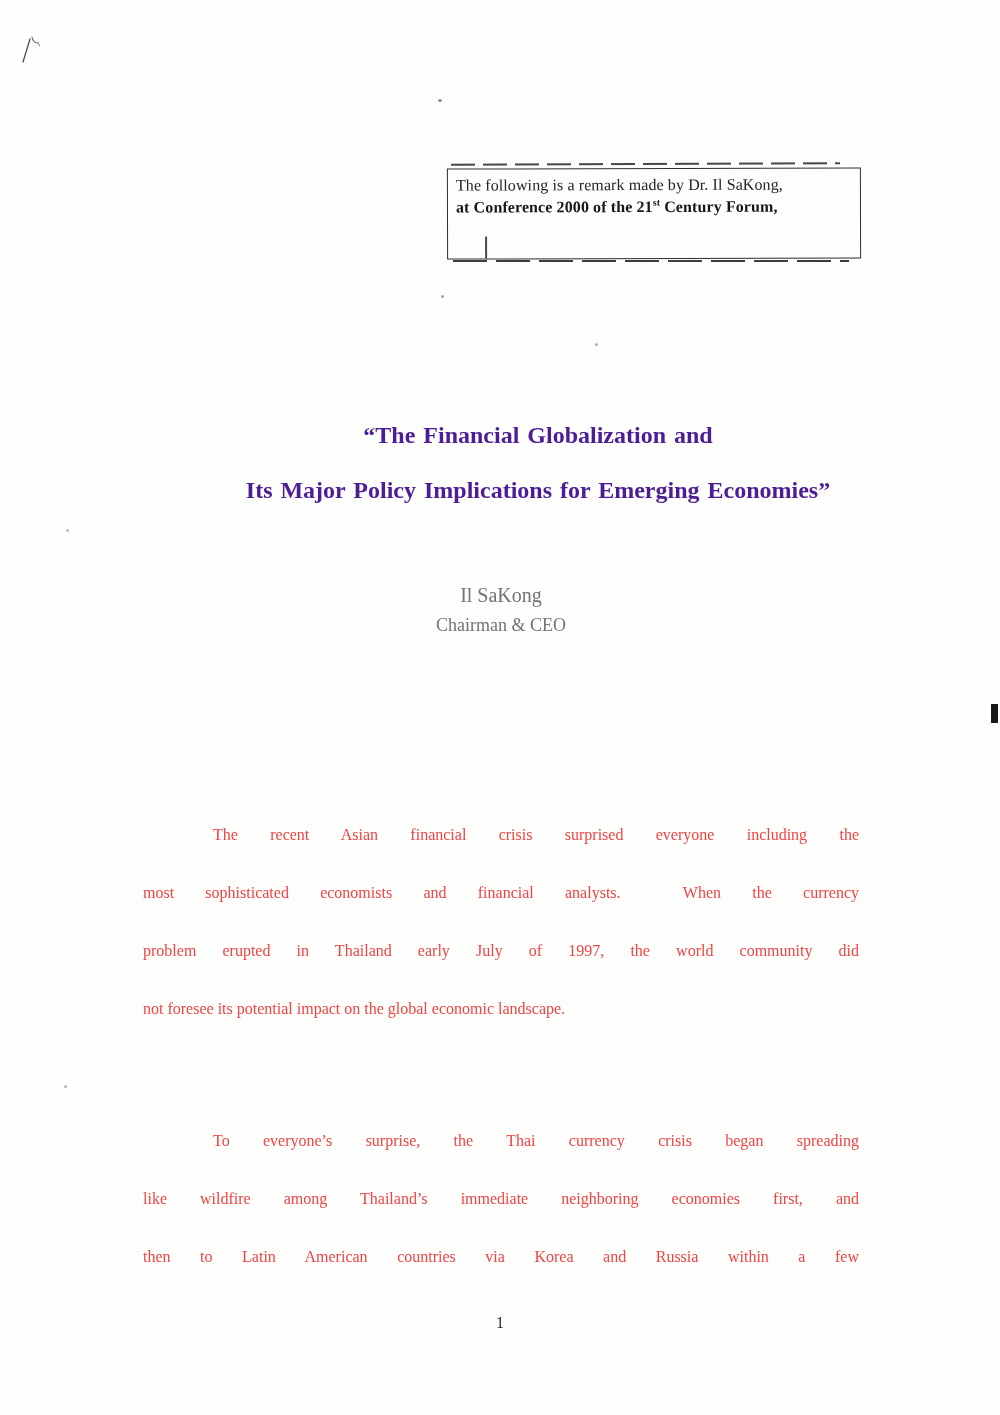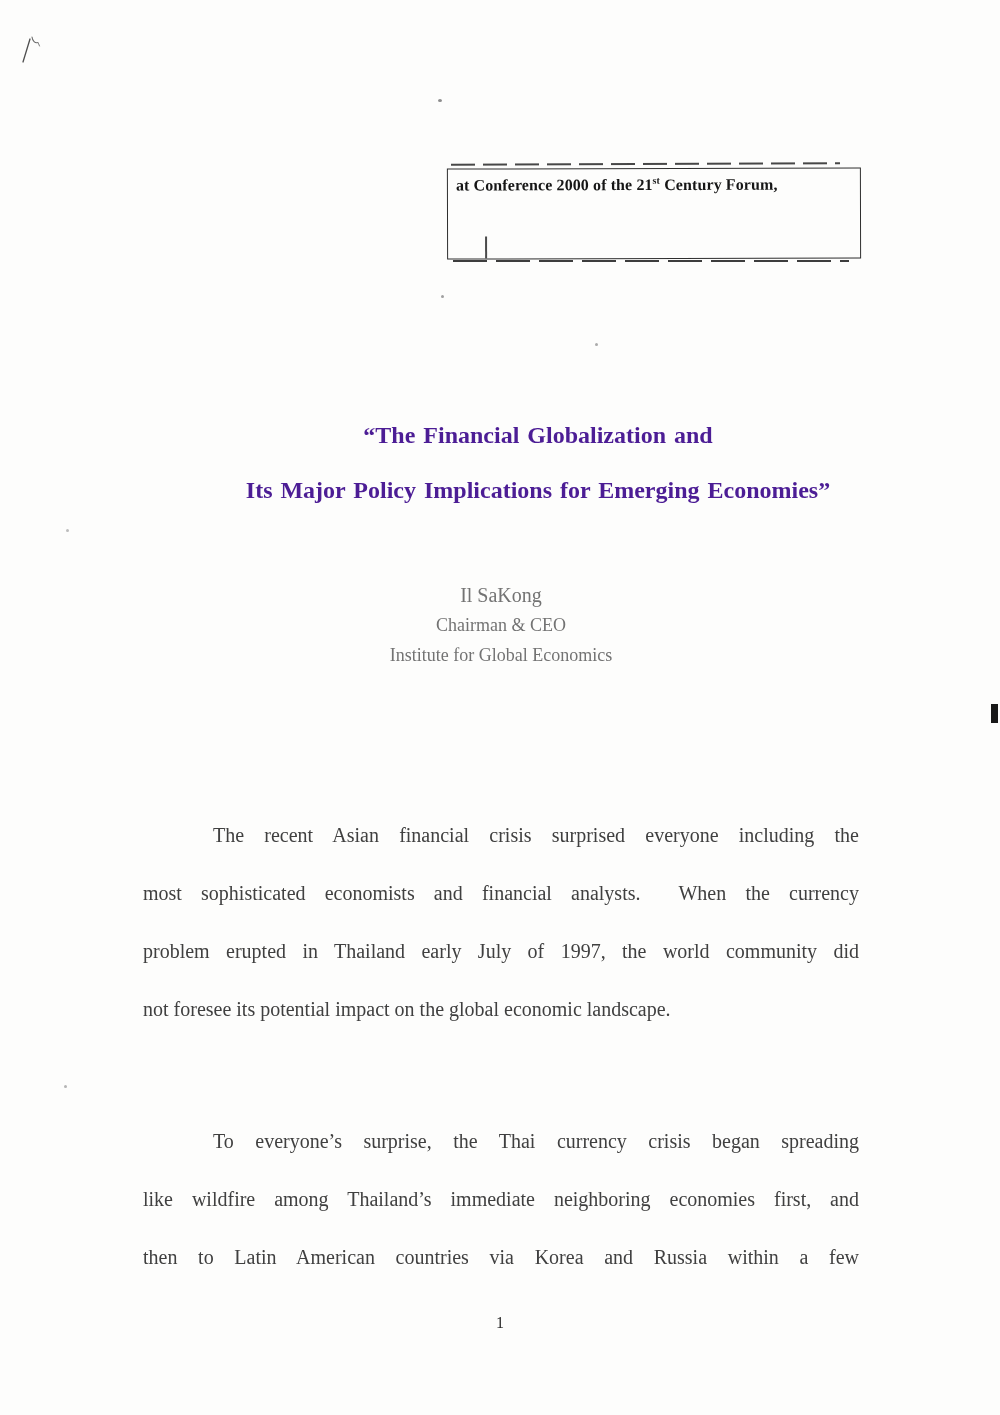--- a/index.html
+++ b/index.html
@@ -73,22 +73,22 @@
     font-size: 18px;
     line-height: 30px;
     color: #737373;
   }
   .author-name { font-size: 20px; }
 
   
   .body-text {
     position: absolute;
     left: 143px; top: 806px; width: 716px;
-    font-size: 20px;
-    color: #404040;
+    font-size: 16px;
+    color: #ef4444;
   }
   .para { margin: 0 0 74px 0; }
   .para .line {
     line-height: 58px;
     text-align: justify;
     text-align-last: justify;
   }
   .para .line:first-child { text-indent: 70px; }
   .para.ends .line:last-child { text-align-last: left; }
 
@@ -116,33 +116,33 @@
   <div class="speck speck-2"></div>
   <div class="speck speck-3"></div>
   <div class="speck speck-4"></div>
   <div class="speck speck-5"></div>
   <div class="edge-mark"></div>
 
   <div class="dash-top"></div>
   <div class="dash-bottom"></div>
 
   <div class="remark-box">
+    <div class="remark-line">The following is a remark made by Dr. Il SaKong,</div>
     <div class="remark-line bold"><span>at Conference 2000 of the 21</span><sup>st</sup><span> Century Forum,</span></div>
     <div class="june-tick"></div>
   </div>
 
   <h1 class="doc-title">
     <div>“The Financial Globalization and</div>
     <div>Its Major Policy Implications for Emerging Economies”</div>
   </h1>
 
   <div class="author-block">
     <div class="author-name">Il SaKong</div>
     <div>Chairman &amp; CEO</div>
-    <div>Institute for Global Economics</div>
   </div>
 
   <div class="body-text">
     <div class="para ends">
         <div class="line">The recent Asian financial crisis surprised everyone including the</div>
         <div class="line">most sophisticated economists and financial analysts.&nbsp; When the currency</div>
         <div class="line">problem erupted in Thailand early July of 1997, the world community did</div>
         <div class="line">not foresee its potential impact on the global economic landscape.</div>
       </div>
     <div class="para">

